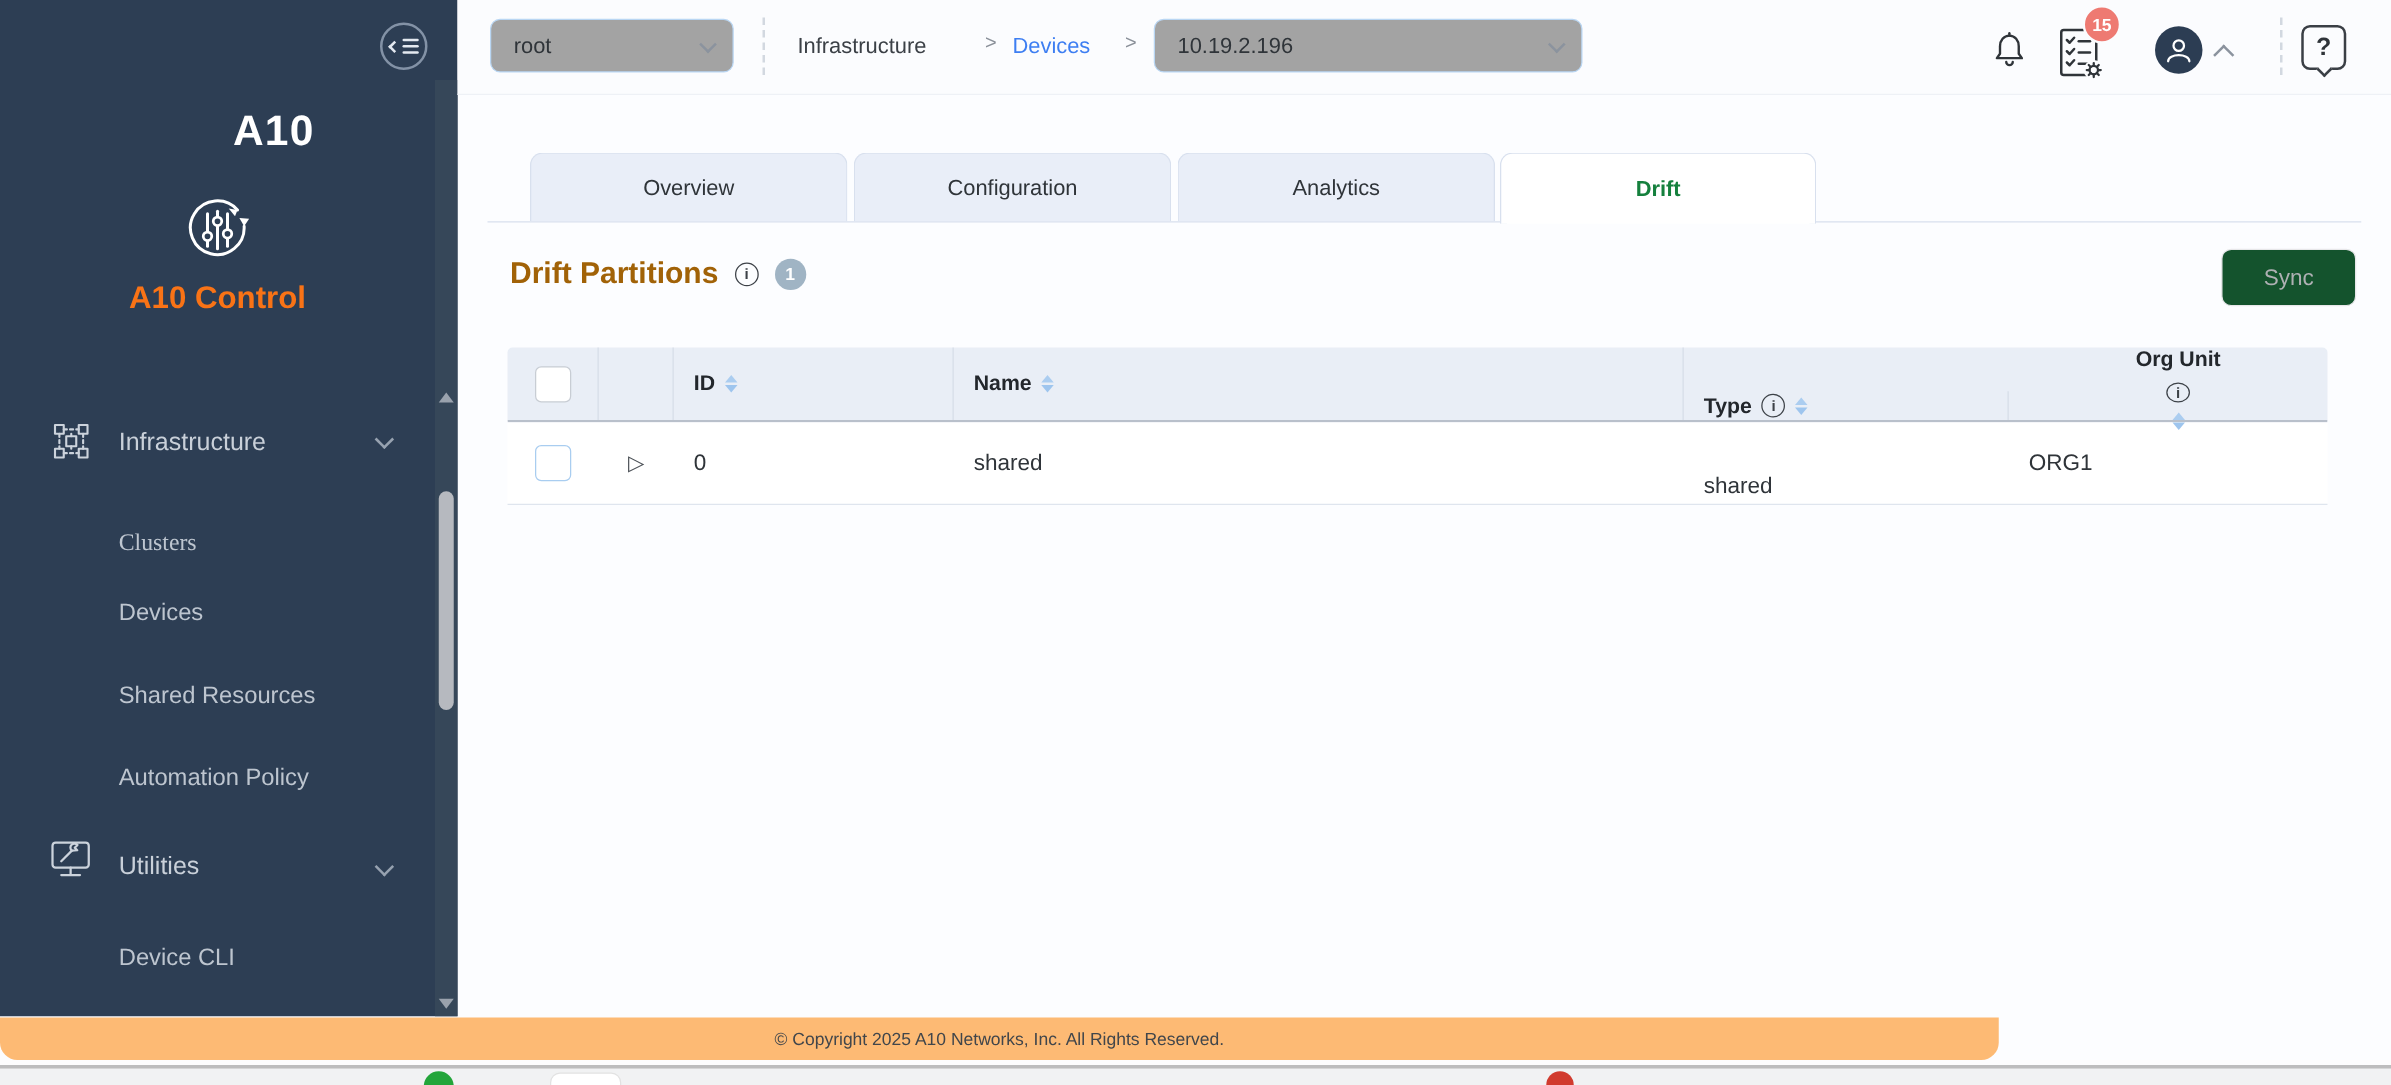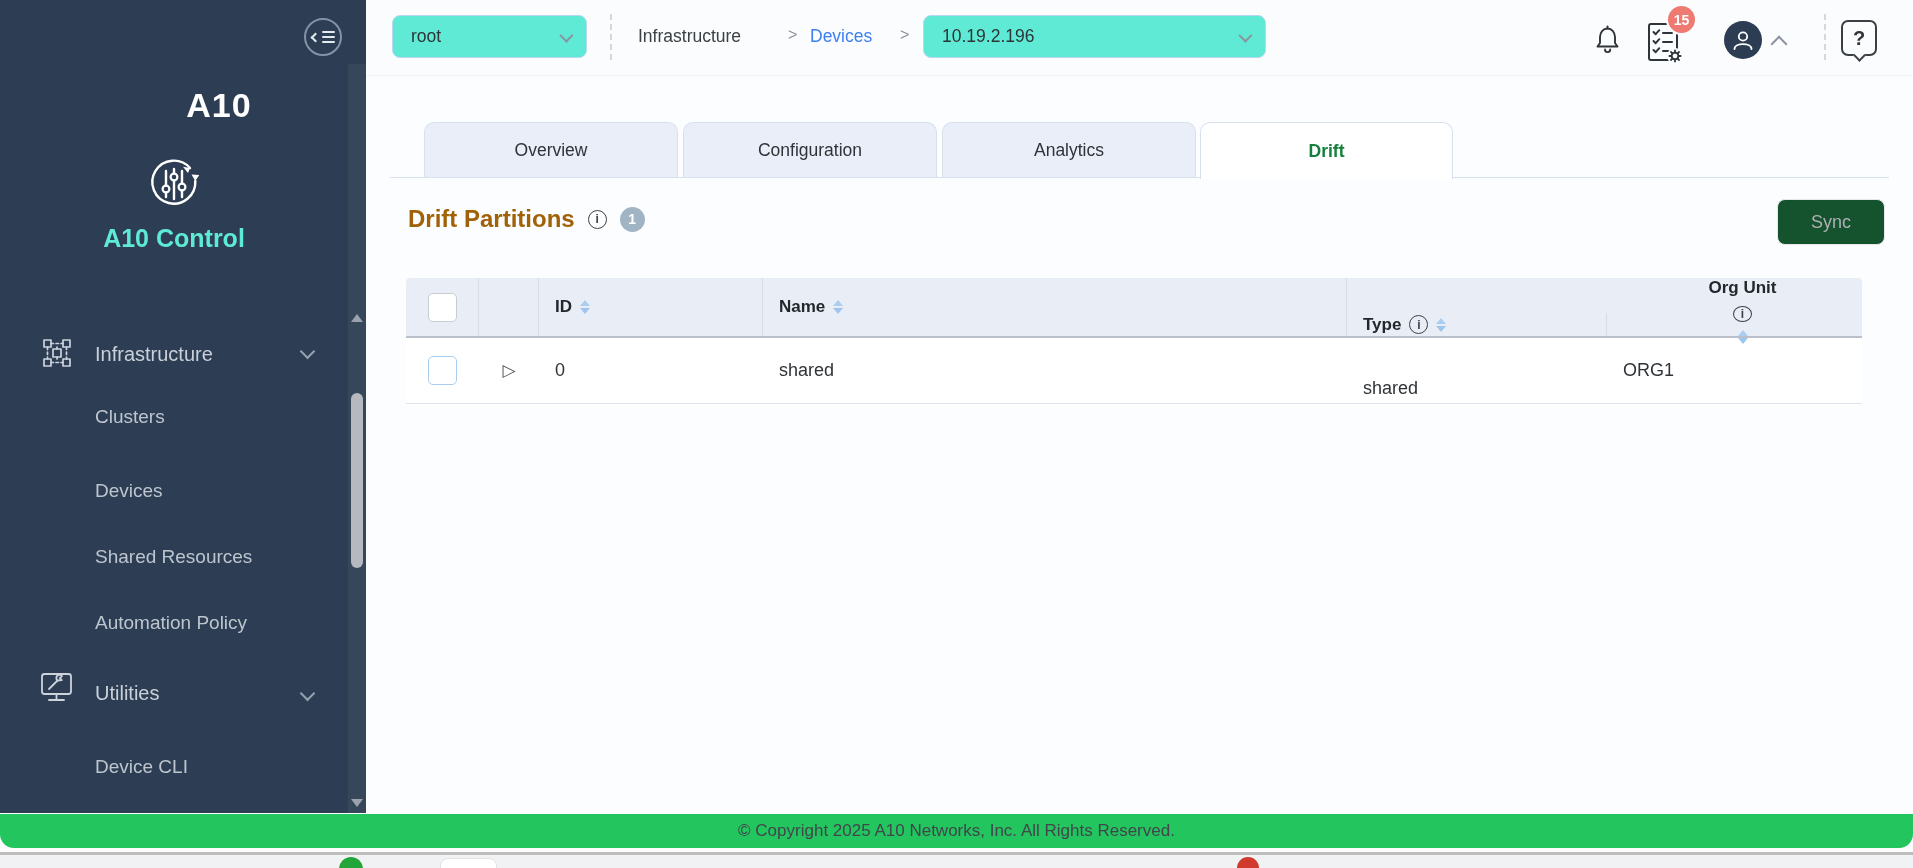--- a/index.html
+++ b/index.html
@@ -18,33 +18,33 @@
   .collapse-btn { position:absolute; left:304px; top:18px; width:38px; height:38px; border:2px solid #8392a6;
                   border-radius:50%; display:flex; align-items:center; justify-content:center; gap:3px; cursor:pointer; }
   .col-chev { width:7px; height:7px; border-left:2px solid #e4e9f0; border-bottom:2px solid #e4e9f0; transform:rotate(45deg); }
   .col-bars { display:flex; flex-direction:column; gap:3px; }
   .col-bars i { display:block; width:13px; height:2px; background:#e4e9f0; border-radius:1px; }
 
   .sb-logo { position:absolute; left:0; top:86px; width:348px; text-align:center;
              color:#fff; font-size:34px; font-weight:800; letter-spacing:1px;margin-left:45px; }
   .sb-control-icon { position:absolute; left:146px; top:156px; width:56px; height:56px; }
   .sb-product { position:absolute; left:0; top:224px; width:348px; text-align:center;
-                color:#5eead4; font-size:25px; font-weight:700; }
+                color:#f97316; font-size:25px; font-weight:700; }
 
   .nav-row { position:absolute; left:0; width:348px; height:48px; cursor:pointer; }
   .nav-label { position:absolute; left:95px; color:#c9d0d9; font-size:20px; line-height:28px; }
   .nav-sub   { position:absolute; left:95px; color:#bdc5cf; font-size:19px; line-height:26px; }
   .nav-chev { position:absolute; left:302px; width:11px; height:11px;
               border-right:2px solid #97a2b0; border-bottom:2px solid #97a2b0; transform:rotate(45deg); }
   .nav-icon { position:absolute; left:42px; }
 
   
   .topbar { position:absolute; left:366px; top:0; width:1547px; height:76px; background:#fbfcfe;
             border-bottom:1px solid #eef1f6; }
-  .select-box { position:absolute; height:43px; background:#5eead4; border:1px solid #b9d6f3; border-radius:8px;
+  .select-box { position:absolute; height:43px; background:#a3a3a3; border:1px solid #b9d6f3; border-radius:8px;
                 display:flex; align-items:center; cursor:pointer; }
   .select-box .val { padding-left:18px; font-size:17.5px; color:#2f3439; }
   .sel-chev { position:absolute; right:16px; width:10px; height:10px;
               border-right:2px solid #8b939e; border-bottom:2px solid #8b939e; transform:rotate(45deg) translateY(-2px); }
   .org-select { left:26px; top:15px; width:195px; }
   .dev-select { left:557px; top:15px; width:343px; }
   .vdash { position:absolute; top:14px; height:46px; border-left:2px dashed #d2d8e0; }
   .crumb { position:absolute; top:26px; font-size:17.5px; color:#3b4046; }
   .crumb-sep { position:absolute; top:26px; font-size:16px; color:#8a9099; }
   .crumb-link { color:#3d7ef2; cursor:pointer; }
@@ -101,23 +101,23 @@
   .checkbox { width:29px; height:29px; background:#fff; border:1px solid #c8cdd4; border-radius:5px; cursor:pointer; }
   .checkbox.blue { border:1px solid #a9cdf0; }
   .sorter { display:inline-flex; flex-direction:column; gap:2px; cursor:pointer; }
   .tri-up { width:0; height:0; border-left:5px solid transparent; border-right:5px solid transparent;
             border-bottom:6px solid #abcdf0; }
   .tri-down { width:0; height:0; border-left:5px solid transparent; border-right:5px solid transparent;
               border-top:6px solid #9ec5ee; }
   .expander { font-size:17px; color:#4c5157; cursor:pointer; }
 
   
-  .footer { position:absolute; left:0; top:814px; width:1913px; height:34px; background:#22c55e;
+  .footer { position:absolute; left:0; top:814px; width:1599px; height:34px; background:#fdba74;
             border-radius:0 0 14px 14px; text-align:center; line-height:34px;
-            font-size:17px; color:#41464b; }
+            font-size:14px; color:#41464b; }
   .below-white { position:absolute; left:0; top:848px; width:1913px; height:4px; background:#fdfdfd; }
   .task-line { position:absolute; left:0; top:852px; width:1913px; height:3px; background:#bdbdbd; }
   .taskbar { position:absolute; left:0; top:855px; width:1913px; height:13px; background:#f1f2f3; }
   .tb-green { position:absolute; left:339px; top:2px; width:24px; height:24px; border-radius:50%; background:#23a53a; cursor:pointer; }
   .tb-pill { position:absolute; left:440px; top:3px; width:57px; height:14px; background:#fff;
              border:1px solid #e2e2e2; border-radius:8px 8px 0 0; cursor:pointer; }
   .tb-red { position:absolute; left:1237px; top:2px; width:22px; height:22px; border-radius:50%; background:#d13b2e; cursor:pointer; }
 
   svg .stroke { fill:none; stroke-linecap:round; stroke-linejoin:round; }
 </style>
@@ -177,21 +177,21 @@
             <line x1="15" y1="9" x2="15" y2="11"></line>
             <line x1="15" y1="19" x2="15" y2="21"></line>
           </g>
         </g>
       </svg>
       <span class="nav-label" style="top:10px;">Infrastructure</span>
       <span class="nav-chev" style="top:16px;"></span>
     </div>
 
     <div class="nav-row" style="top:402px;height:44px;">
-      <span class="nav-sub" style="top:2px;">Clusters</span>
+      <span class="nav-sub" style="top:20px;font-family:Liberation Serif, serif;">Clusters</span>
     </div>
     <div class="nav-row" style="top:468px;height:44px;">
       <span class="nav-sub" style="top:10px;">Devices</span>
     </div>
     <div class="nav-row" style="top:534px;height:44px;">
       <span class="nav-sub" style="top:10px;">Shared Resources</span>
     </div>
     <div class="nav-row" style="top:600px;height:44px;">
       <span class="nav-sub" style="top:10px;">Automation Policy</span>
     </div>

